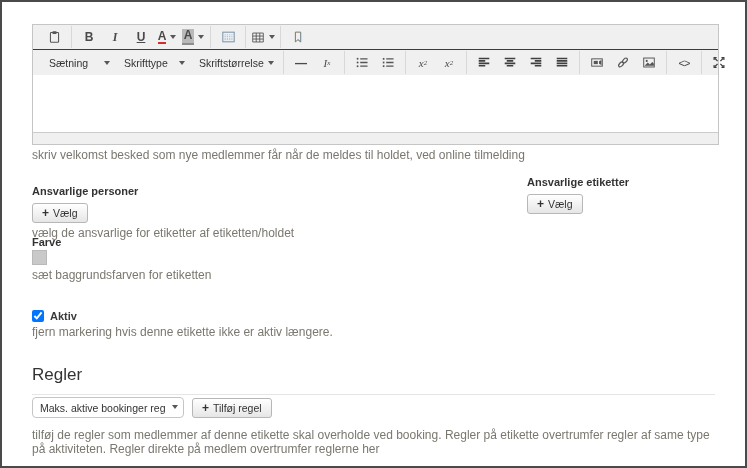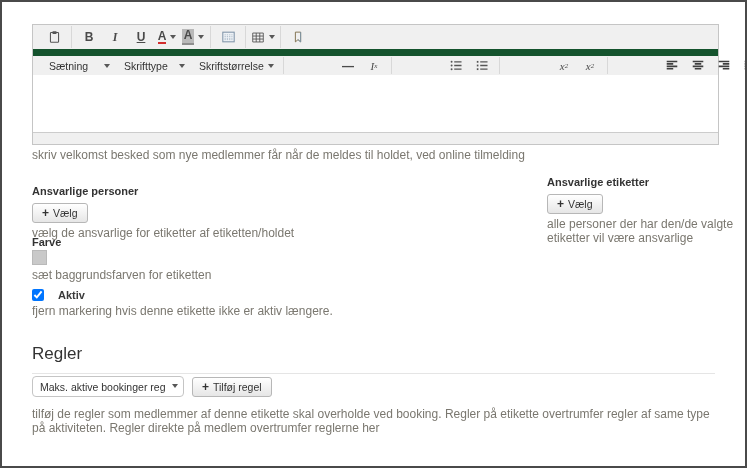--- a/index.html
+++ b/index.html
@@ -8,49 +8,49 @@
   .frame { width:747px; height:468px; background:#fff; border:2px solid #4a4a4a; overflow:hidden; }
   .content { padding:22px 30px 0 30px; }
 
   .field-label { font-size:11px; font-weight:bold; color:#333; margin-bottom:6px; }
   .help { font-size:12px; color:#7a776f; margin-top:3px; }
 
   
   .editor { border:1px solid #c5c5c5; width:687px; }
   .tb { background:#f0f0f0; display:flex; align-items:center; padding:1px 4px; }
   .tb1 { height:24px; }
-  .tb2 { height:26px; border-top:7px solid #14532d;gap:47px; }
+  .tb2 { height:26px; border-top:1px solid #14532d; }
   .grp { display:flex; align-items:center; align-self:stretch; padding:0 4px; border-right:1px solid #d8d8d8; }
   .grp:last-child { border-right:none; }
   .tbtn { min-width:24px; height:20px; display:inline-flex; align-items:center; justify-content:center; margin:0 1px; color:#4a4a4a; font-size:12px; font-weight:bold; cursor:pointer; border-radius:2px; }
   .tbtn svg { display:block; }
   .caret { width:0; height:0; border-left:3px solid transparent; border-right:3px solid transparent; border-top:4px solid #575757; margin-left:4px; }
   .glyph-i { font-style:italic; font-family:"Liberation Serif","DejaVu Serif",serif; }
   .glyph-u { text-decoration:underline; }
   .fore { border-bottom:2px solid #d22d2d; line-height:1.05; }
   .back { background:#b9b9b9; padding:0 2px; line-height:1.15; border-bottom:2px solid #8e8e8e;}
   .tsel { display:flex; align-items:center; justify-content:space-between; width:73px; height:20px; padding:0 5px 0 7px; margin:0 1px; font-size:10.5px; font-weight:normal; color:#333; cursor:pointer; }
   .subsup { font-weight:normal; font-size:11px; font-style:italic; font-family:"Liberation Serif","DejaVu Serif",serif;}
   .subsup .mk { font-size:7px; }
   .editor-body { height:57px; background:#fff; }
   .editor-status { height:12px; background:#f0f0f0; border-top:1px solid #ccc; }
 
   
   .two-col { position:relative; margin-top:14px; height:54px; }
   .col-left { position:absolute; left:0; top:0;margin-top:9px; }
-  .col-right { position:absolute; left:515px; top:0; width:200px; }
+  .col-right { position:absolute; left:495px; top:0; width:200px; }
 
   .btn { display:inline-flex; align-items:center; gap:4px; height:20px; padding:0 9px; font-size:10.5px; color:#333;
          background:linear-gradient(#ffffff,#e6e6e6); border:1px solid #b7b7b7; border-radius:3px; cursor:pointer;
          box-shadow:inset 0 1px 0 rgba(255,255,255,.4); }
   .btn .plus { font-weight:bold; font-size:12px; }
 
   .swatch { width:15px; height:15px; border:1px solid #b9b9b9; margin-top:2px; cursor:pointer; }
 
-  .chk-row { display:flex; align-items:center; gap:14px; margin-top:7px; }
+  .chk-row { display:flex; align-items:center; gap:6px; margin-top:28px; }
   .chk-row input { width:12px; height:12px; }
   .chk-label { font-size:11px; font-weight:bold; color:#3a3a3a; }
 
   .section-title { margin-top:26px; font-size:17px; color:#333; font-weight:normal; padding-bottom:9px; border-bottom:1px solid #e5e5e5; }
 
   .booking-label { margin-top:16px; }
   .controls { display:flex; align-items:center; gap:8px; margin-top:2px; }
   .sel-wrap { position:relative; }
   .sel-wrap select { -webkit-appearance:none; appearance:none; width:152px; height:21px; padding:0 18px 0 7px; font-size:10.5px; color:#333;
                      background:#fff; border:1px solid #c5c5c5; border-radius:4px; cursor:pointer; font-family:inherit; }
@@ -237,21 +237,20 @@
           <span>Vælg</span>
         </button>
         <div class="help">vælg de ansvarlige for etiketter af etiketten/holdet</div>
       </div>
       <div class="col-right">
         <div class="field-label">Ansvarlige etiketter</div>
         <button class="btn">
           <span class="plus">+</span>
           <span>Vælg</span>
         </button>
-        <div class="help">alle personer der har den/de valgte etiketter vil være ansvarlige</div>
       </div>
     </div>
 
     <div style="margin-top:6px">
       <div class="field-label" style="margin-bottom:2px">Farve</div>
       <div class="swatch" style="background: rgb(201, 201, 201);"></div>
       <div class="help">sæt baggrundsfarven for etiketten</div>
     </div>
 
     <div class="chk-row">

